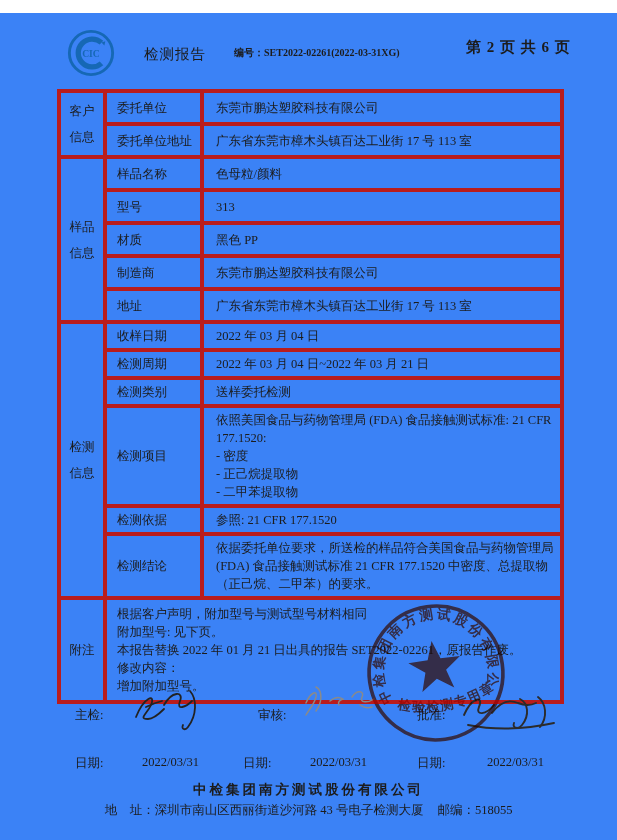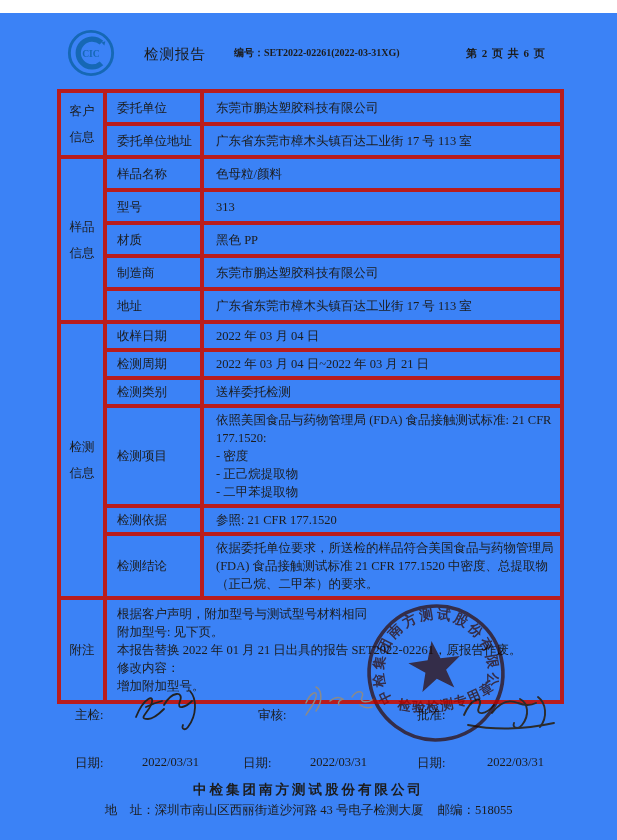--- a/index.html
+++ b/index.html
@@ -22,22 +22,22 @@
   .logo { position: absolute; left: 62px; top: 15px; width: 58px; height: 50px; }
   .hdr-title {
     position: absolute; left: 144px; top: 32px;
     font-size: 14.5px; font-weight: normal; letter-spacing: 1px;
   }
   .hdr-no {
     position: absolute; left: 234px; top: 33px;
     font-size: 10px; font-weight: bold;
   }
   .hdr-page {
-    position: absolute; left: 466px; top: 33px;
-    font-size: 11px; font-weight: bold; letter-spacing: 1px; white-space: nowrap;
+    position: absolute; left: 466px; top: 25px;
+    font-size: 15px; font-weight: bold; letter-spacing: 1px; white-space: nowrap;
   }
 
   
   table.report {
     position: absolute; left: 57px; top: 76px;
     width: 503px;
     border-collapse: collapse;
     table-layout: fixed;
     font-size: 12.5px;
   }

